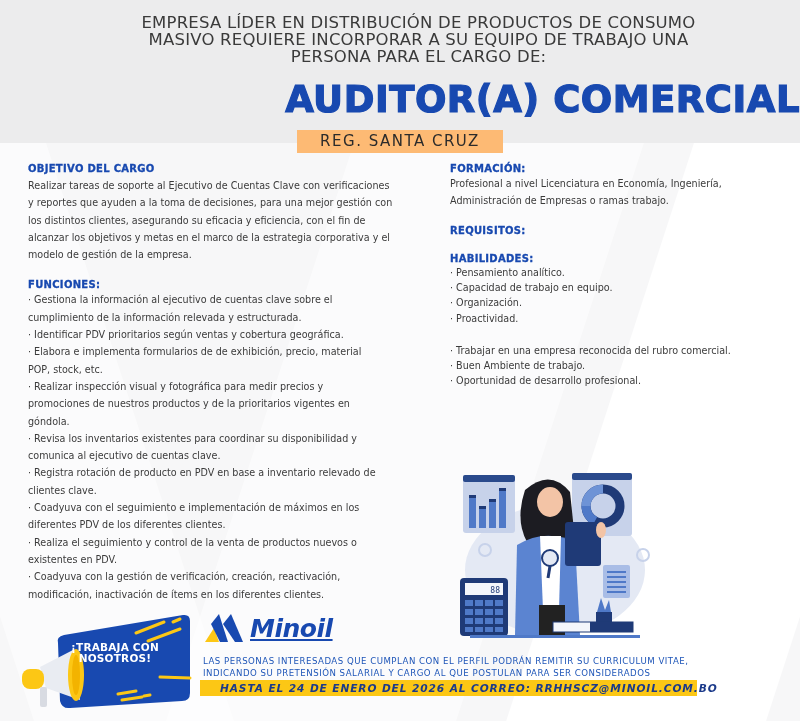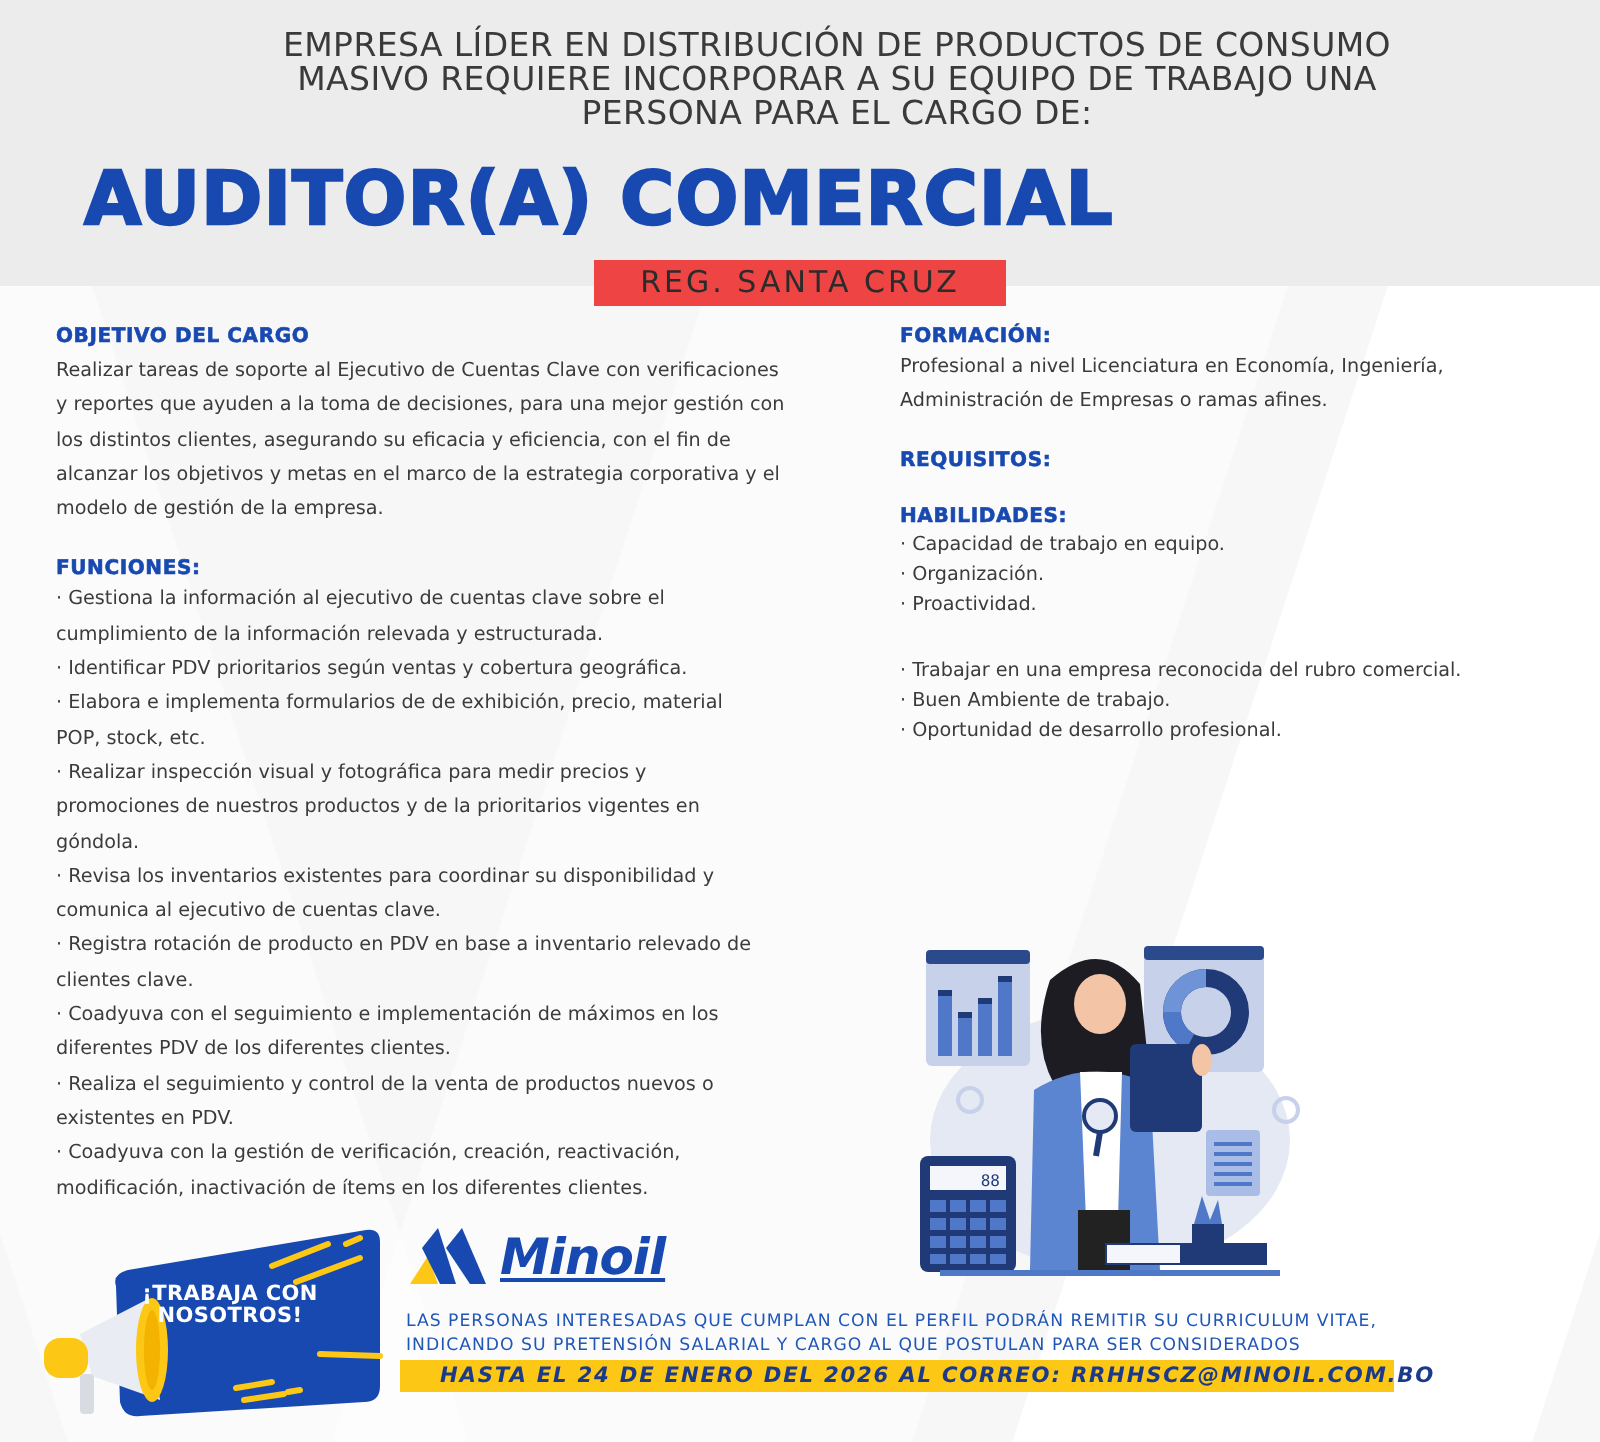--- a/index.html
+++ b/index.html
@@ -20,27 +20,27 @@
     background: #ececed;
   }
   .intro {
     position: absolute; left: 0; top: 14px; width: 800px;
     text-align: center; font-size: 16.5px; line-height: 17px;
     color: #3a3a3a; letter-spacing: 0.2px; font-weight: 400;
   }
   .intro div { white-space: nowrap; padding-left: 37px; }
   .job-title {
     position: absolute; left: 0; top: 78px; width: 800px;
-    text-align: left; font-family: "DejaVu Sans", sans-serif;
+    text-align: right; font-family: "DejaVu Sans", sans-serif;
     font-weight: 900; font-size: 37px; color: #1849b0; letter-spacing: 0.5px; padding-left: 42px;
     -webkit-text-stroke: 1.2px #1849b0;
   }
   .region-badge {
     position: absolute; left: 297px; top: 130px; width: 206px; height: 23px;
-    background: #ef4444; color: #2b2b2b; text-align: center;
+    background: #fdba74; color: #2b2b2b; text-align: center;
     font-size: 15px; line-height: 23px; letter-spacing: 1.5px;
   }
 
   .section-title {
     font-weight: 900; color: #1849b0; font-size: 10px;
     letter-spacing: 0.3px; -webkit-text-stroke: 0.3px #1849b0;
   }
   .body-text { font-size: 9.6px; line-height: 17.3px; color: #3b3b3b; }
   .list-line { font-size: 9.6px; line-height: 17.3px; color: #3b3b3b; white-space: nowrap; }
 
@@ -134,29 +134,30 @@
       <div class="list-line">modificación, inactivación de ítems en los diferentes clientes.</div>
     </div>
   </div>
 </div>
 
 <div class="col-right">
   <div class="rsec">
     <div class="section-title">FORMACIÓN:</div>
     <div class="body-text" style="margin-top:1px">
       <div>Profesional a nivel Licenciatura en Economía, Ingeniería,</div>
-      <div>Administración de Empresas o ramas afines.</div>
+      <div>Administración de Empresas o ramas trabajo.</div>
     </div>
   </div>
   <div class="rsec" style="margin-top:16px">
     <div class="section-title">REQUISITOS:</div>
   </div>
   <div class="rsec" style="margin-top:17px">
     <div class="section-title">HABILIDADES:</div>
     <div style="margin-top:1px">
+      <div class="list-line">· Pensamiento analítico.</div>
       <div class="list-line">· Capacidad de trabajo en equipo.</div>
       <div class="list-line">· Organización.</div>
       <div class="list-line">· Proactividad.</div>
     </div>
   </div>
   <div class="rsec" style="margin-top:17px">
     <div style="margin-top:1px">
       <div class="list-line">· Trabajar en una empresa reconocida del rubro comercial.</div>
       <div class="list-line">· Buen Ambiente de trabajo.</div>
       <div class="list-line">· Oportunidad de desarrollo profesional.</div>

